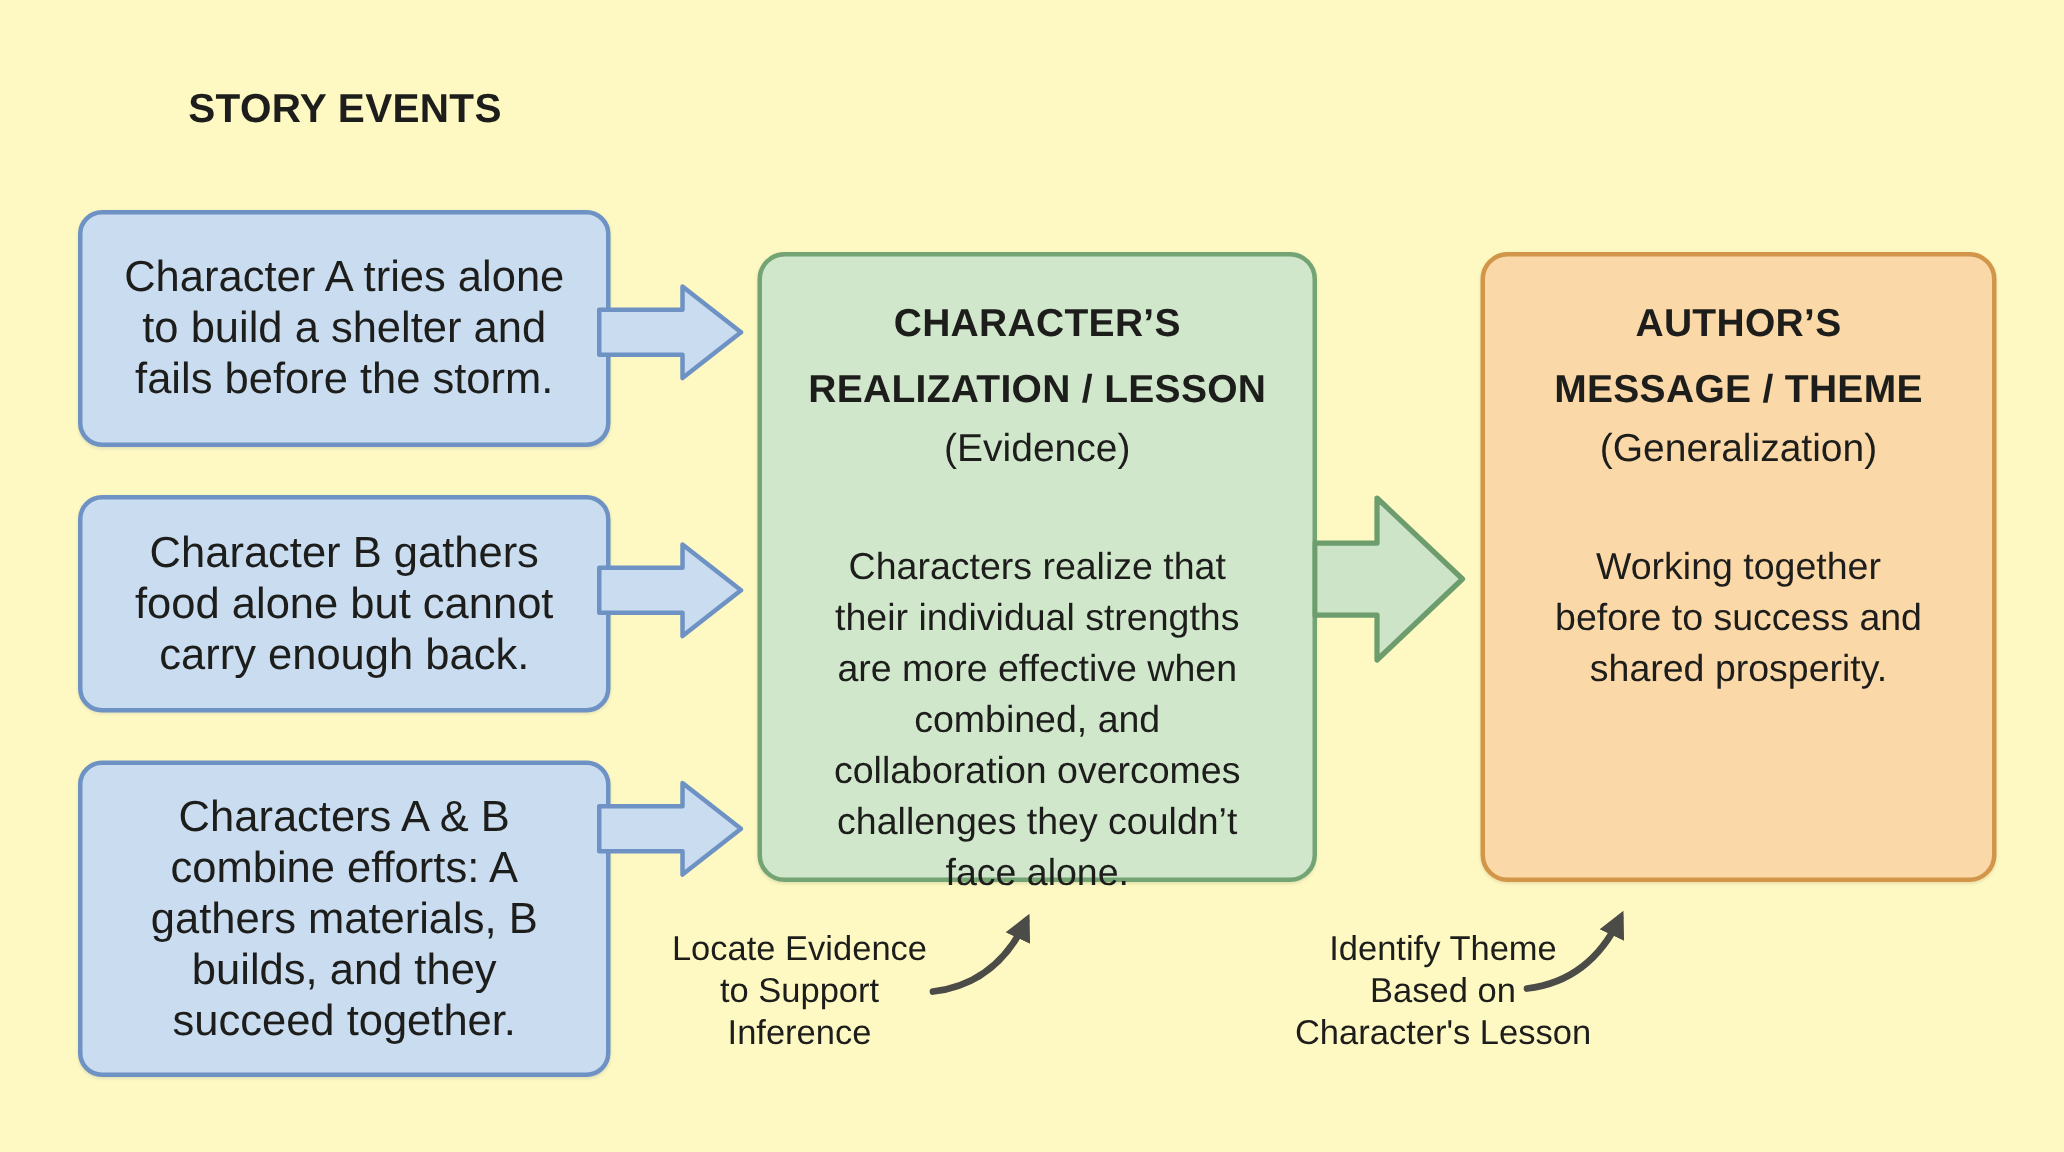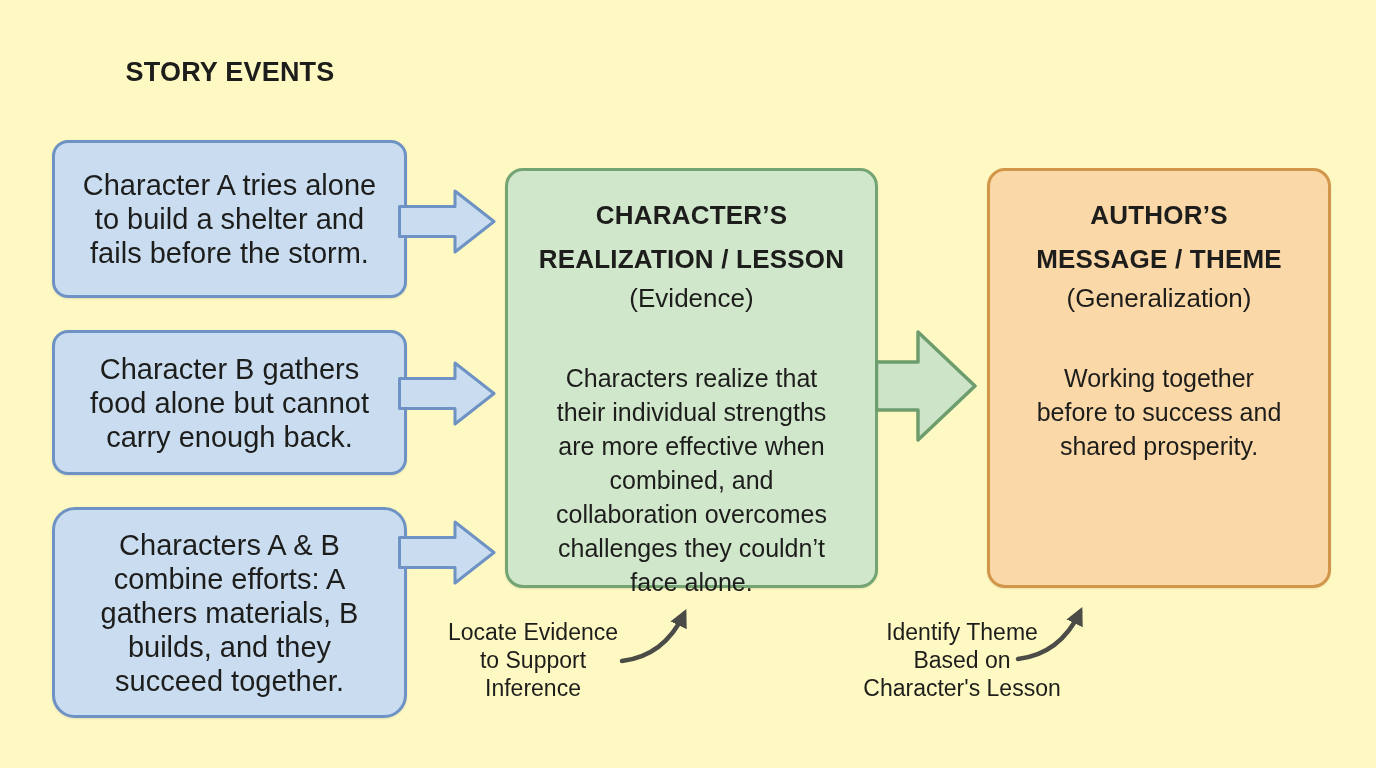--- a/index.html
+++ b/index.html
@@ -37,21 +37,21 @@
     font-size:29px;line-height:34px;
     border-radius:16px;
   }
   .blue-box{
     background:#c9dcf0;border:3px solid #6d92c3;
     left:52px;width:355px;
     box-shadow:0 1px 2px rgba(80,100,130,.15);
   }
   .blue-box.b1{top:140px;height:158px;}
   .blue-box.b2{top:330px;height:145px;}
-  .blue-box.b3{top:507px;height:211px;border-radius:23px;}
+  .blue-box.b3{top:507px;height:211px;}
 
   .big-box{
     box-sizing:border-box;
     top:168px;height:420px;
     border-radius:18px;
     text-align:center;
     padding:22px 10px 0 10px;
   }
   .green-box{
     left:505px;width:373px;

